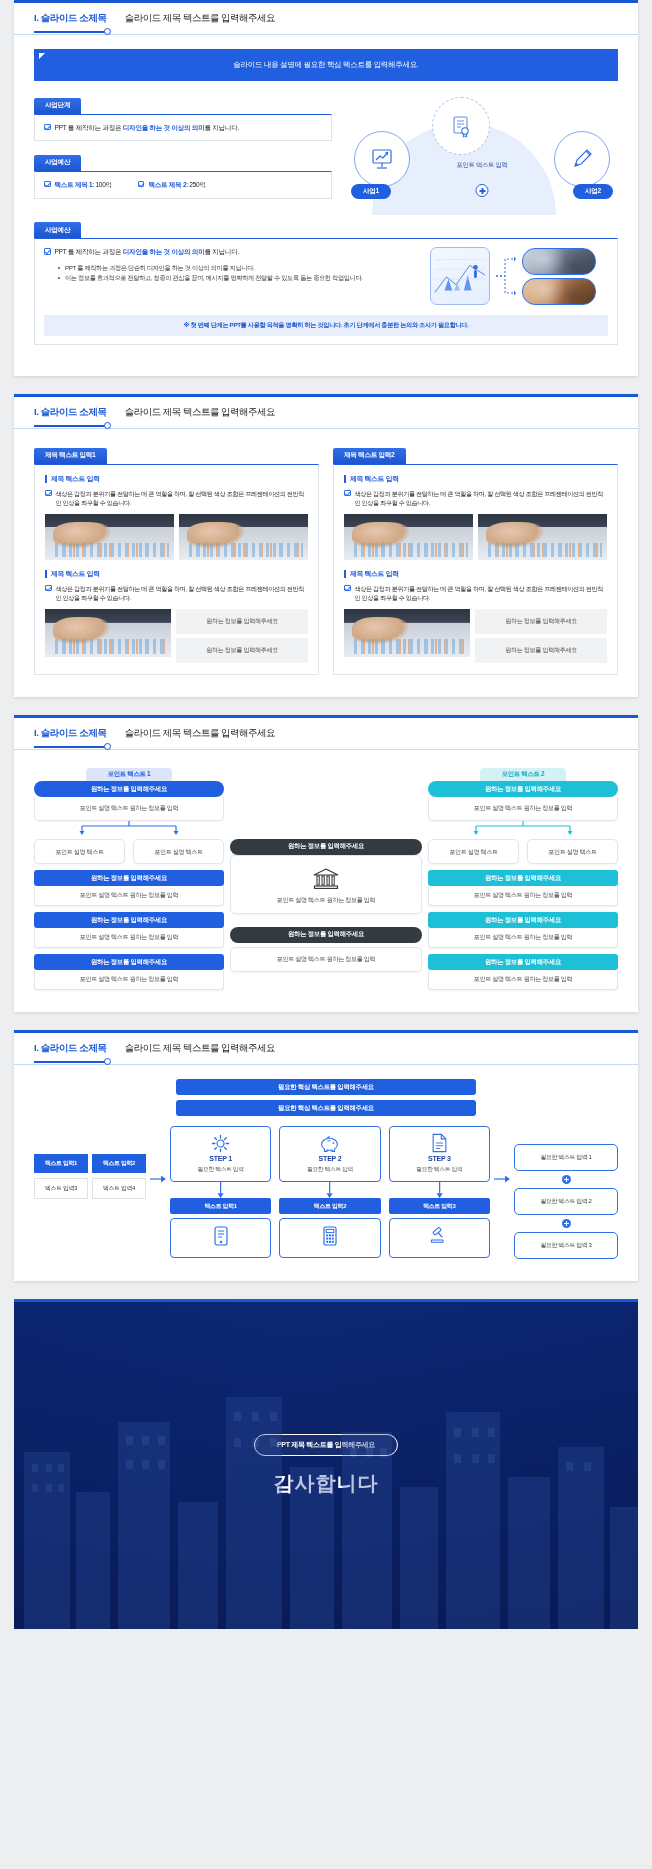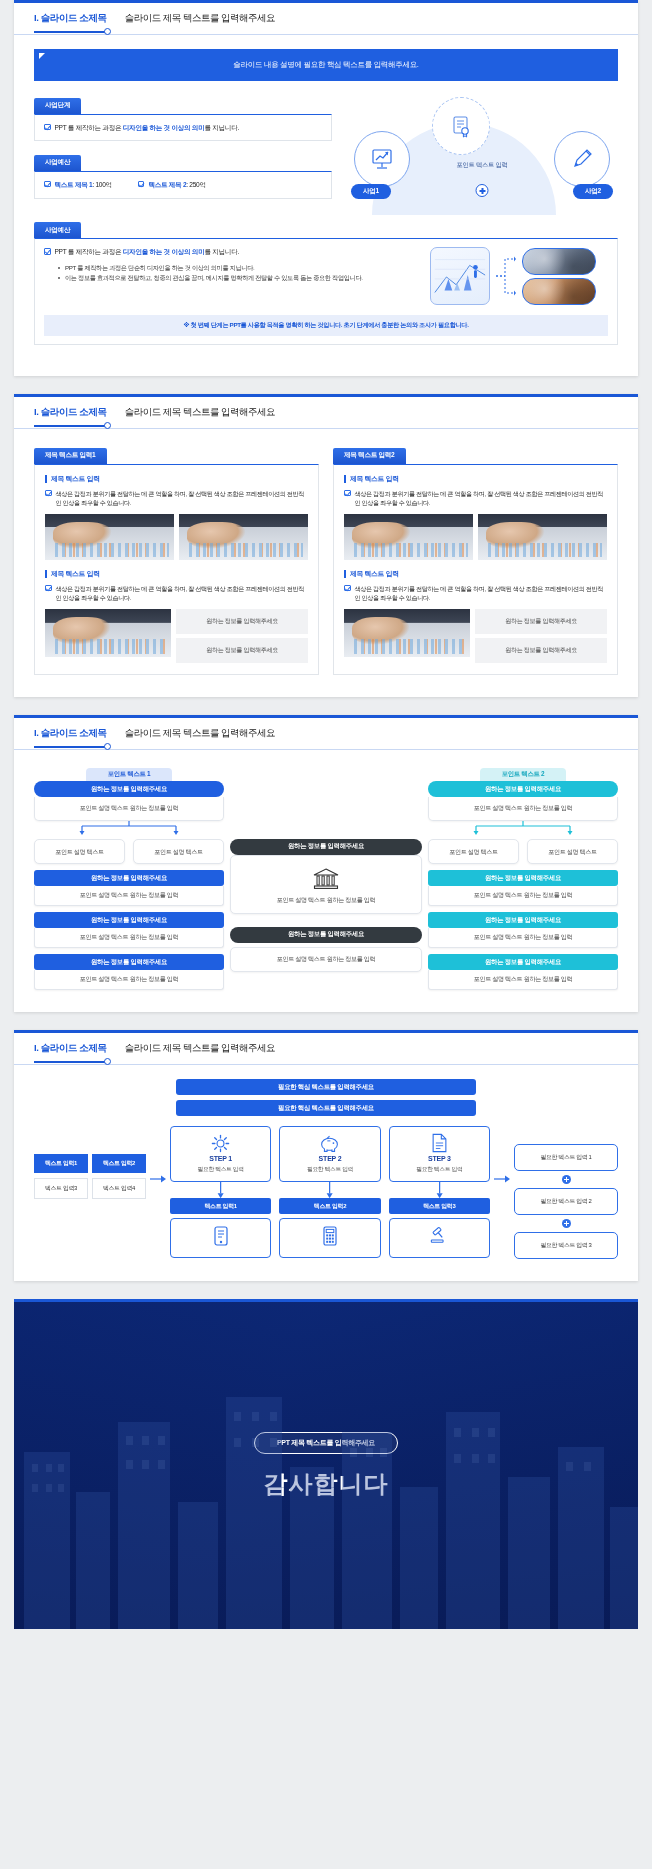--- a/index.html
+++ b/index.html
@@ -421,21 +421,21 @@
     border-top: 3px solid #1a57d6;
   }
   .city { position: absolute; inset: 0; opacity: .32; }
   .thanks .tpill {
     border: 1.2px solid #fff; color: #fff;
     font-size: 7px; font-weight: bold; letter-spacing: -.3px;
     padding: 5px 22px; border-radius: 12px;
     margin-bottom: 14px; background: rgba(255,255,255,.05);
   }
   .thanks .big {
-    color: #fff; font-size: 24px; font-weight: bold; letter-spacing: 1px;
+    color: #fff; font-size: 20px; font-weight: bold; letter-spacing: 1px;
   }
 </style>
 </head>
 <body>
 
 <div class="page">
 
   <section class="slide">
     <div class="slide-head">
       <span class="sub">I. 슬라이드 소제목</span>

